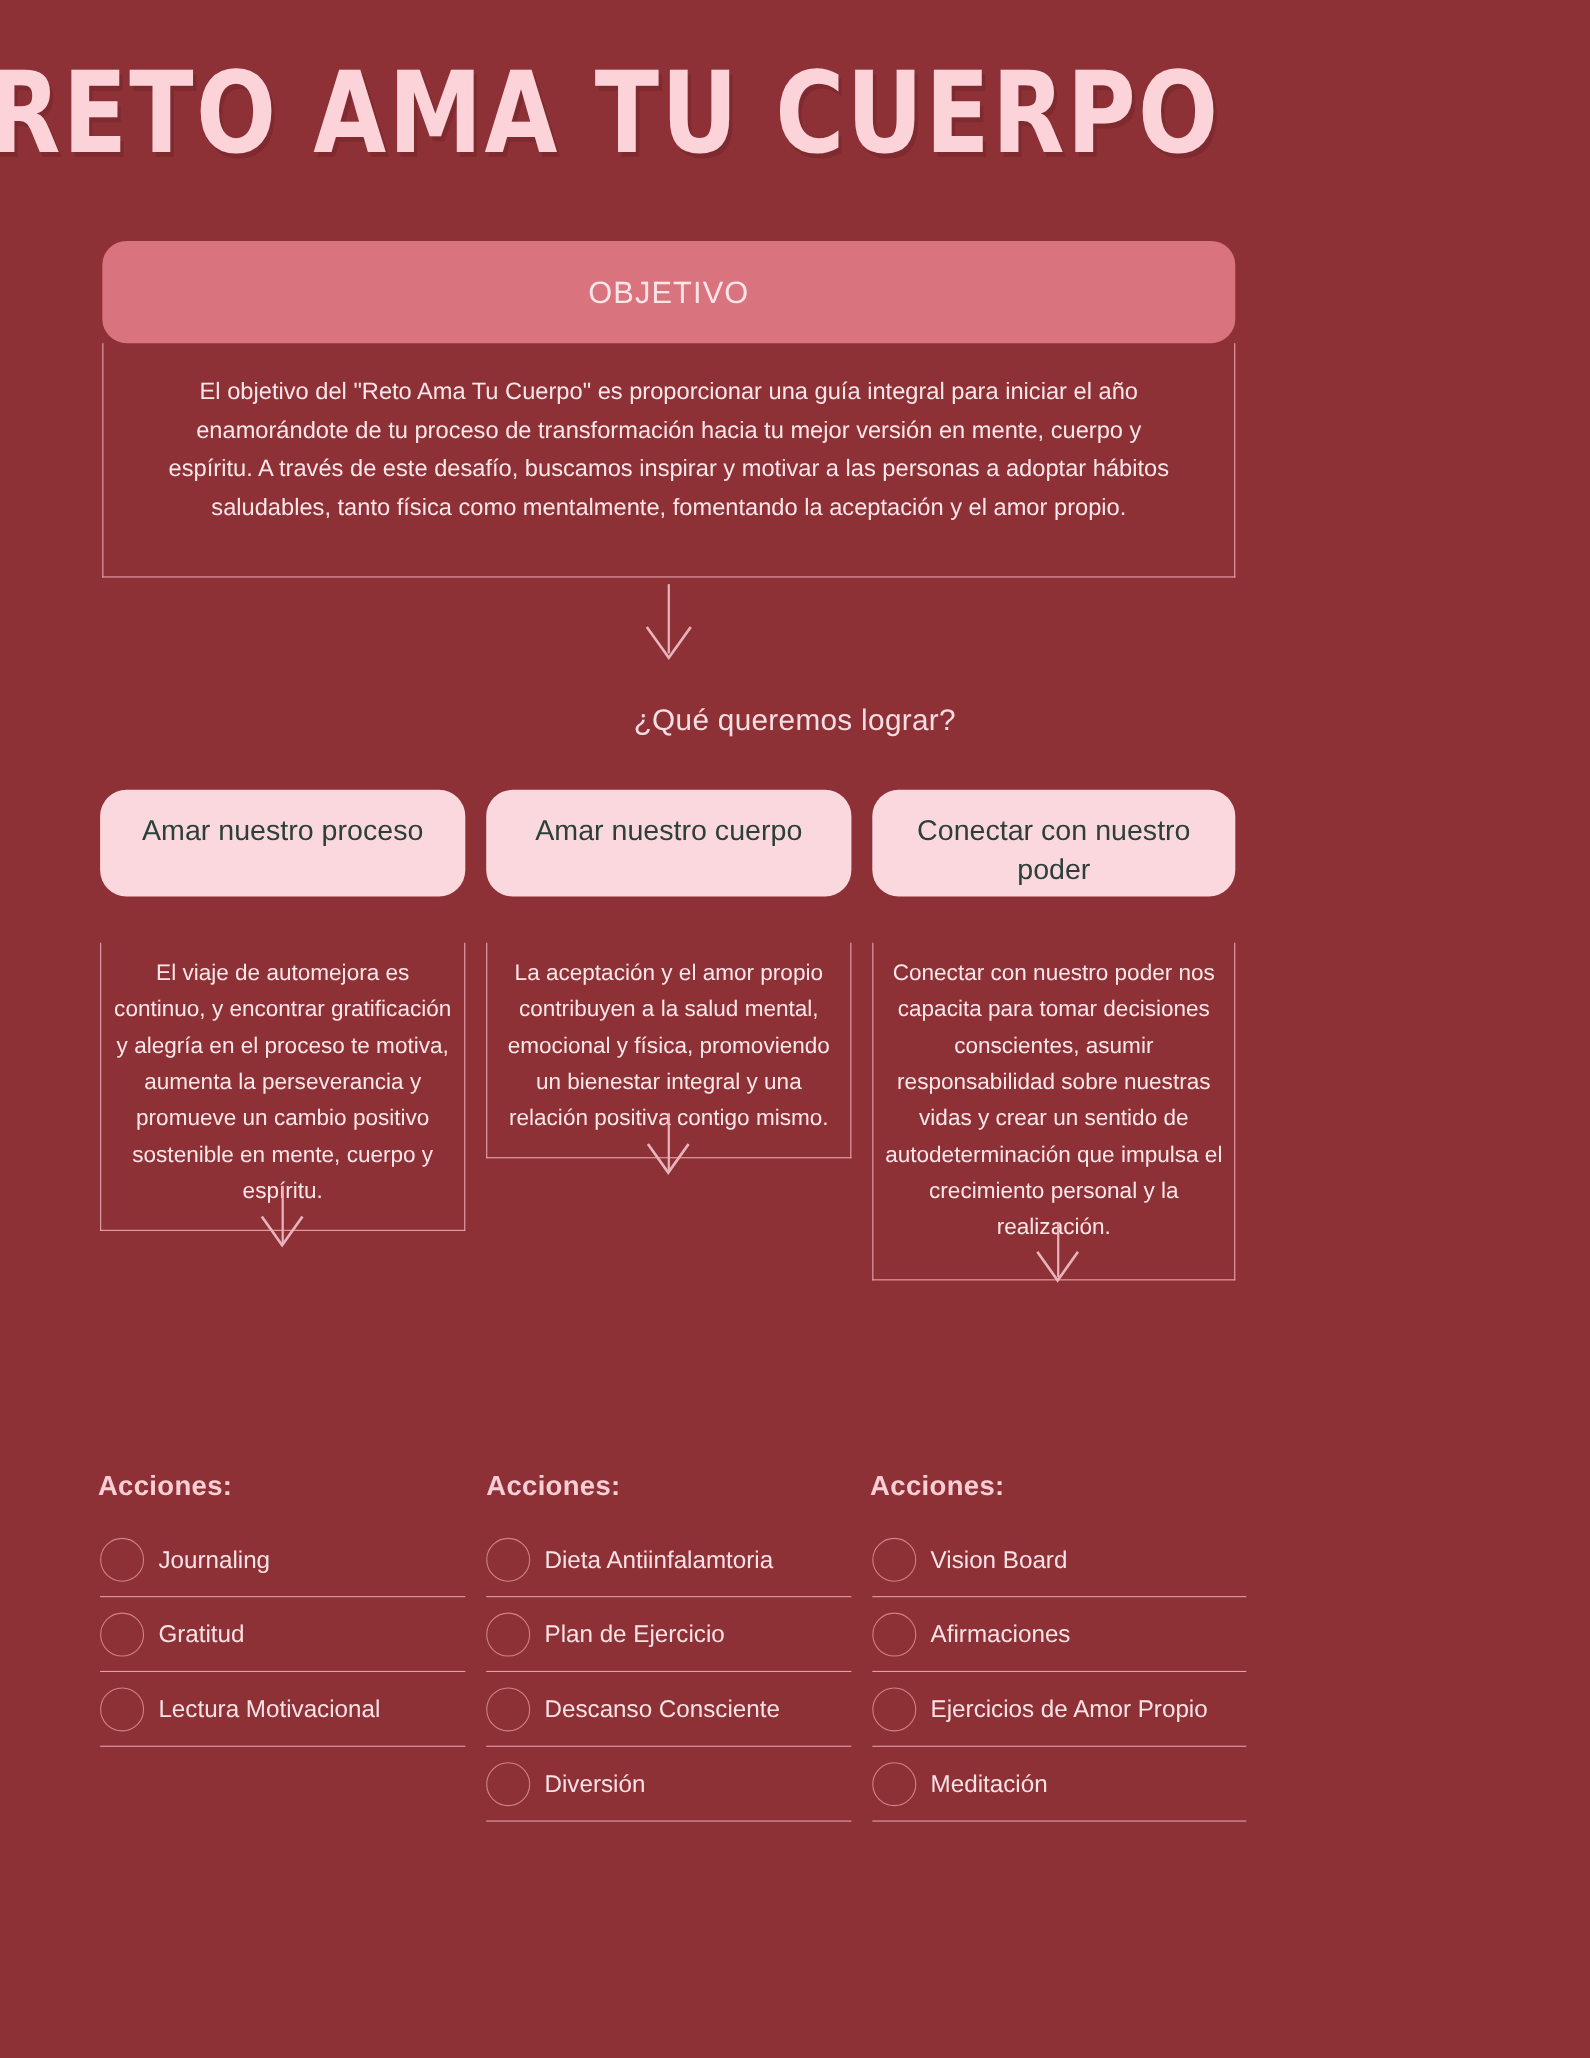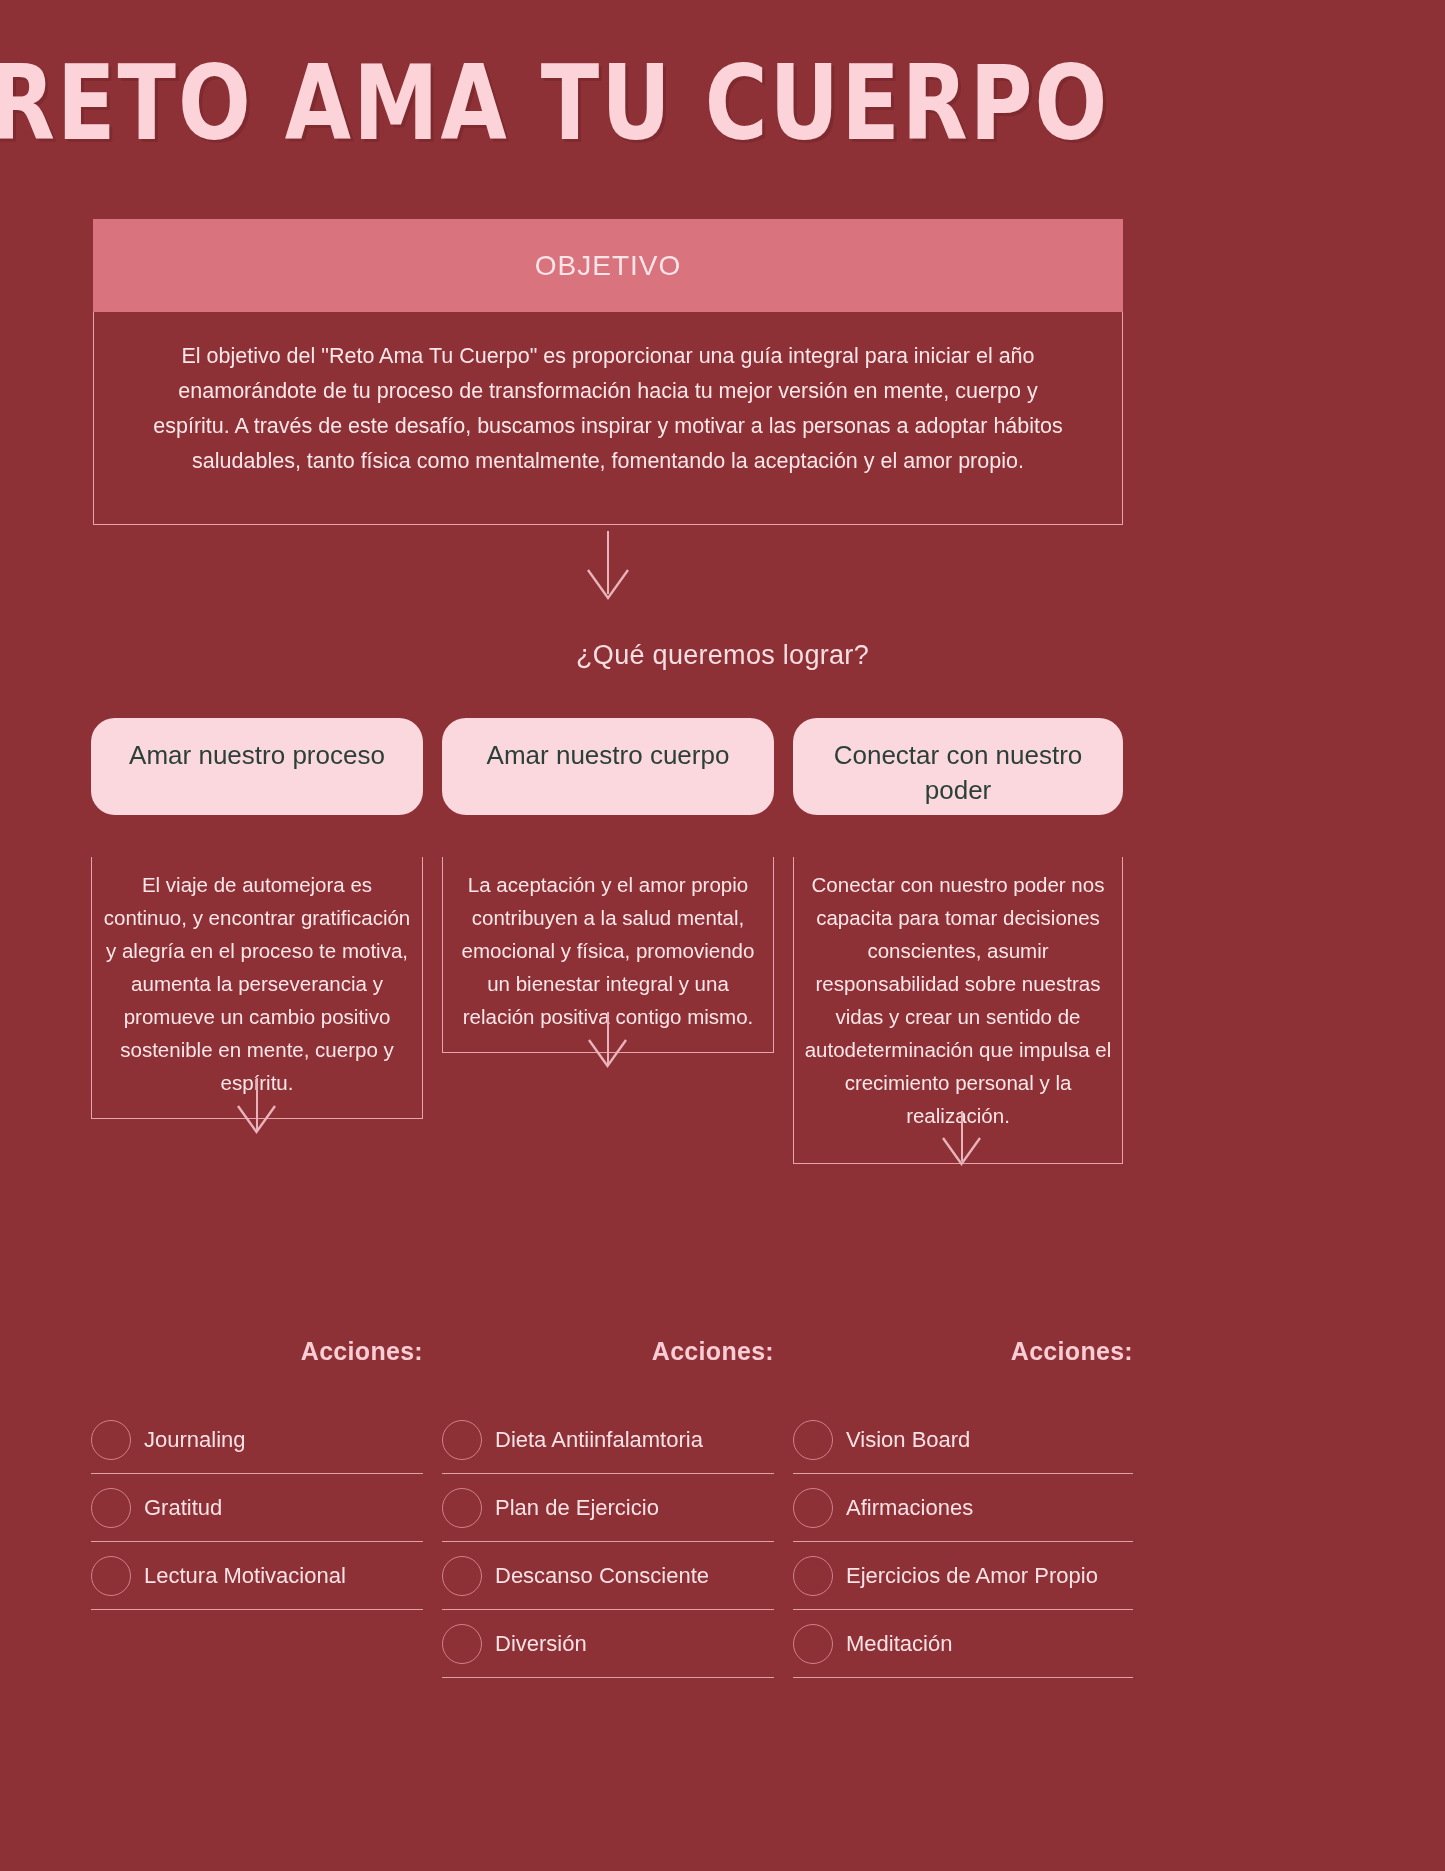--- a/index.html
+++ b/index.html
@@ -57,20 +57,21 @@
   .objective-head {
     background: #d9737d;
     color: #fde4e9;
     text-align: center;
     font-size: 28px;
     letter-spacing: 1px;
     padding: 34px 0 34px;
     box-sizing: border-box;
     height: 93px;
     line-height: 26px;
+    border-radius: 22px;
   }
   .objective-body {
     border: 1.5px solid #e6a5ad;
     border-top: none;
     color: #fbe6e9;
     font-size: 21.5px;
     line-height: 35px;
     text-align: center;
     padding: 27px 44px 34px;
     box-sizing: border-box;
@@ -144,26 +145,26 @@
   #card-0 .card-body { height: 262px; }
   #card-1 .card-body { height: 196px; }
   #card-2 .card-body { height: 307px; }
 
   
   .actions-col {
     position: absolute;
     box-sizing: border-box;
   }
   .actions-title {
-    text-align: right;
+    text-align: left;
     font-weight: bold;
     color: #fbcdd5;
     font-size: 25px;
     letter-spacing: 0.3px;
-    margin: 0 0 40px 0;
+    margin: 0 0 18px 0;
   }
   .action-row {
     display: flex;
     align-items: center;
     height: 68px;
     border-bottom: 1.6px solid #e0a0a8;
     box-sizing: border-box;
   }
   .checkbox {
     width: 40px;

